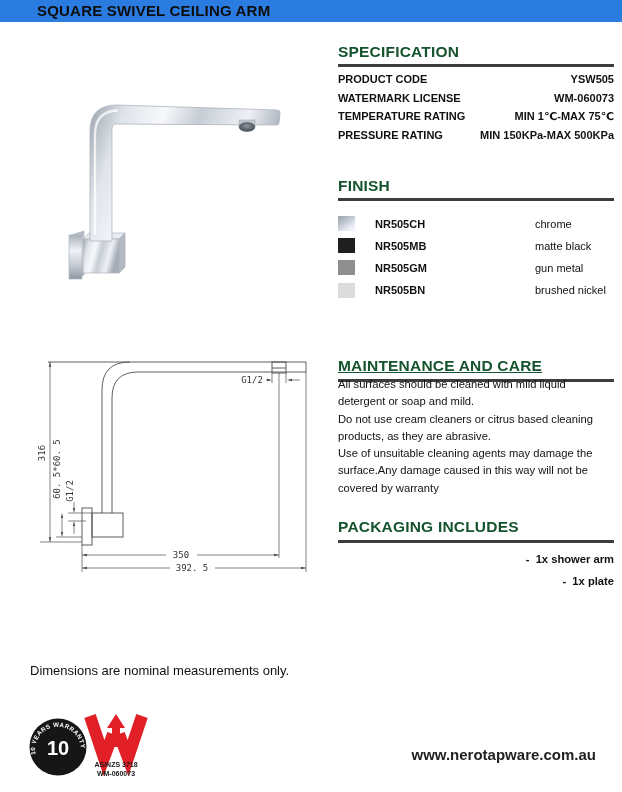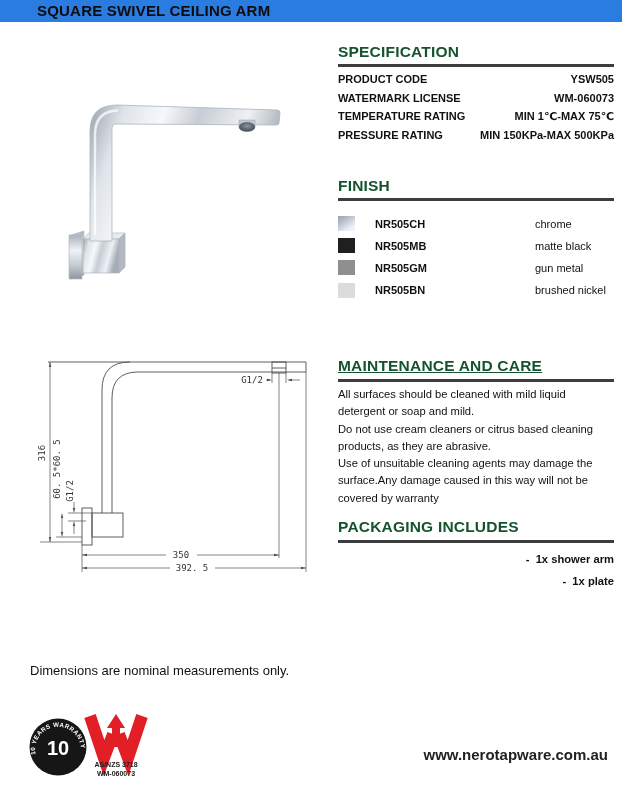--- a/index.html
+++ b/index.html
@@ -21,35 +21,35 @@
   .spec-row { display:flex; justify-content:space-between; align-items:center;
     height:18.6px; font-size:11px; font-weight:bold; color:#111; }
   .spec-row .lbl { white-space:nowrap; }
   .spec-row .val { white-space:nowrap; text-align:right; }
   .finish-list { top:216px; }
   .finish-row { display:flex; align-items:center; height:15px; margin-bottom:7.2px;
     font-size:11px; color:#111; }
   .swatch { width:17px; height:15px; flex:0 0 17px; }
   .finish-code { font-weight:bold; margin-left:20px; width:120px; }
   .finish-name { margin-left:40px; }
-  .maint-text { top:386px; font-size:11.2px; color:#111; }
+  .maint-text { top:376px; font-size:11.2px; color:#111; }
   .maint-text .line { height:17.3px; line-height:17.3px; white-space:nowrap; }
   .pack-list { top:548px; font-size:11.2px; font-weight:bold; color:#111;text-align:right; }
   .pack-list .item { height:22px; line-height:22px; white-space:pre; }
   
   .photo-wrap { position:absolute; left:25px; top:45px; width:300px; height:265px; }
   .drawing-wrap { position:absolute; left:30px; top:350px; width:290px; height:240px; }
   .cad-text { font-family:"DejaVu Sans Mono","Liberation Mono",monospace;
     font-size:9px; fill:#333; }
   .dims-note { position:absolute; left:30px; top:663px; font-size:13px; color:#111; }
   
   .badge-wrap { position:absolute; left:27px; top:716px; width:62px; height:62px; }
   .wmark-wrap { position:absolute; left:84px; top:714px; width:64px; height:66px; }
   .versions { position:absolute; left:148px; top:792px; font-size:15px; color:#1c1c1c; }
-  .website { position:absolute; right:14px; top:746px; font-size:15px; font-weight:bold;
+  .website { position:absolute; right:26px; top:746px; font-size:15px; font-weight:bold;
     color:#222; cursor:pointer; }
 </style>
 </head>
 <body>
 
 <div id="page">
 
   <div class="header-bar">
     <div class="title">SQUARE SWIVEL CEILING ARM</div>
   </div>

